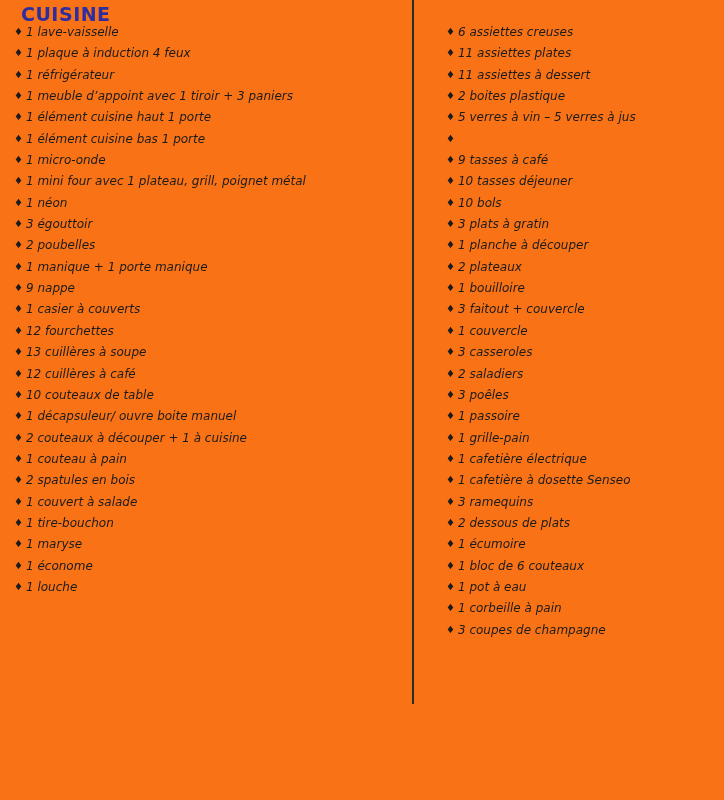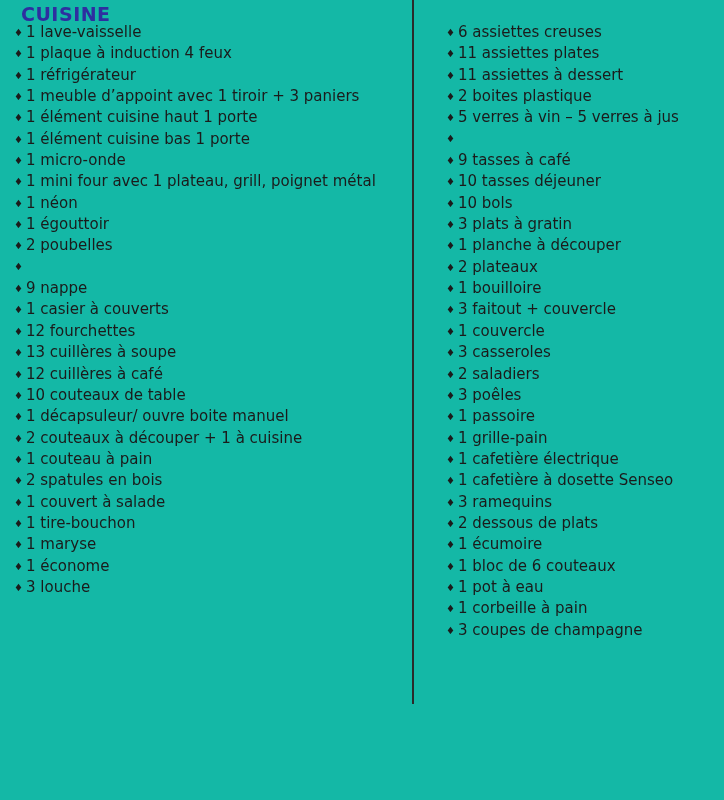--- a/index.html
+++ b/index.html
@@ -4,21 +4,21 @@
 <style>
   html, body {
     margin: 0;
     padding: 0;
     background: #ffffff;
   }
   .page {
     position: relative;
     width: 724px;
     height: 800px;
-    background: #14b8a6;
+    background: #f97316;
     overflow: hidden;
     font-family: "DejaVu Sans", sans-serif;
     color: #1b1b1b;
   }
   .title {
     position: absolute;
     left: 21px;
     top: 3px;
     font-size: 19px;
     font-weight: bold;
@@ -46,21 +46,22 @@
     height: 21.35px;
     font-size: 15px;
     white-space: nowrap;
   }
   .bullet {
     font-size: 10px;
     margin-right: 3px;
     transform: translateY(-1px);
   }
   .itext {
-    font-size: 15px;
+    font-size: 12px;
+    font-style: italic;
   }
 </style>
 </head>
 <body>
 
 <div class="page">
   <div class="title" style="color: rgb(46, 46, 160);">CUISINE</div>
 
   <div class="col col-left">
       <div class="item">
@@ -94,28 +95,29 @@
       <div class="item">
         <span class="bullet">♦</span>
         <span class="itext">1 mini four avec 1 plateau, grill, poignet métal</span>
       </div>
       <div class="item">
         <span class="bullet">♦</span>
         <span class="itext">1 néon</span>
       </div>
       <div class="item">
         <span class="bullet">♦</span>
-        <span class="itext">1 égouttoir</span>
+        <span class="itext">3 égouttoir</span>
       </div>
       <div class="item">
         <span class="bullet">♦</span>
         <span class="itext">2 poubelles</span>
       </div>
       <div class="item">
         <span class="bullet">♦</span>
+        <span class="itext">1 manique + 1 porte manique</span>
       </div>
       <div class="item">
         <span class="bullet">♦</span>
         <span class="itext">9 nappe</span>
       </div>
       <div class="item">
         <span class="bullet">♦</span>
         <span class="itext">1 casier à couverts</span>
       </div>
       <div class="item">
@@ -161,21 +163,21 @@
       <div class="item">
         <span class="bullet">♦</span>
         <span class="itext">1 maryse</span>
       </div>
       <div class="item">
         <span class="bullet">♦</span>
         <span class="itext">1 économe</span>
       </div>
       <div class="item">
         <span class="bullet">♦</span>
-        <span class="itext">3 louche</span>
+        <span class="itext">1 louche</span>
       </div>
     </div>
 
   <div class="divider"></div>
 
   <div class="col col-right">
       <div class="item">
         <span class="bullet">♦</span>
         <span class="itext">6 assiettes creuses</span>
       </div>

